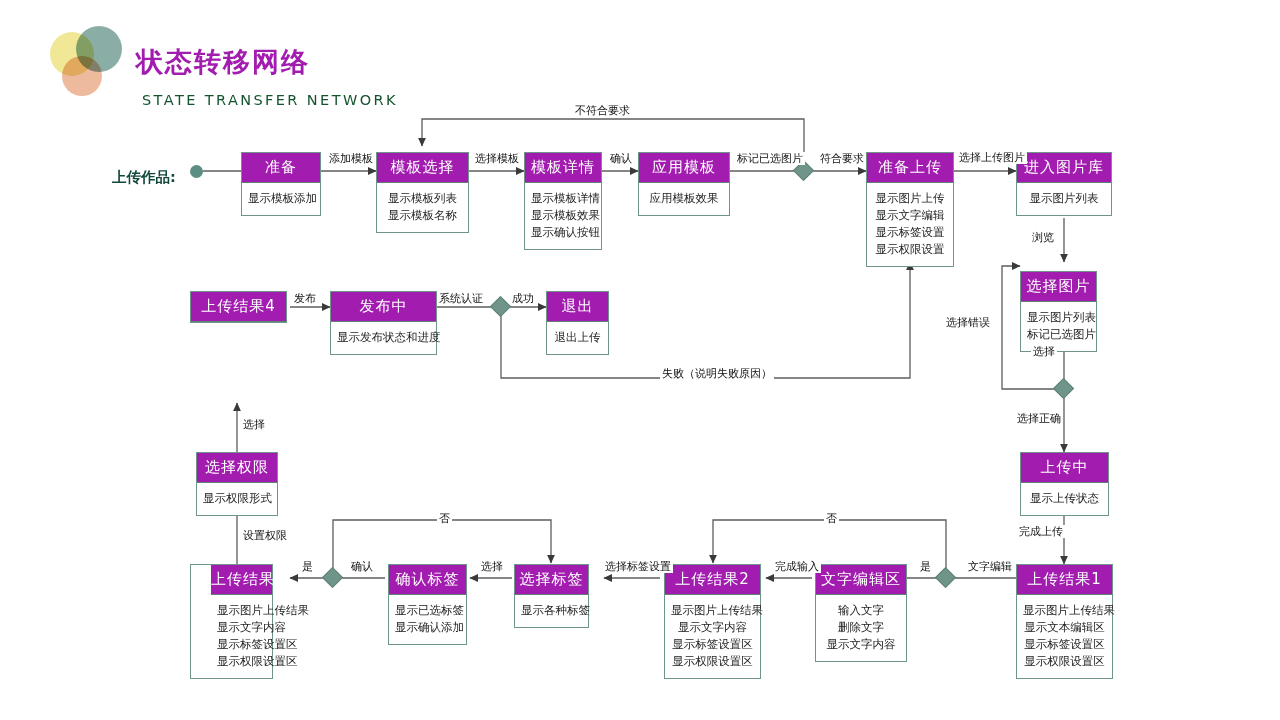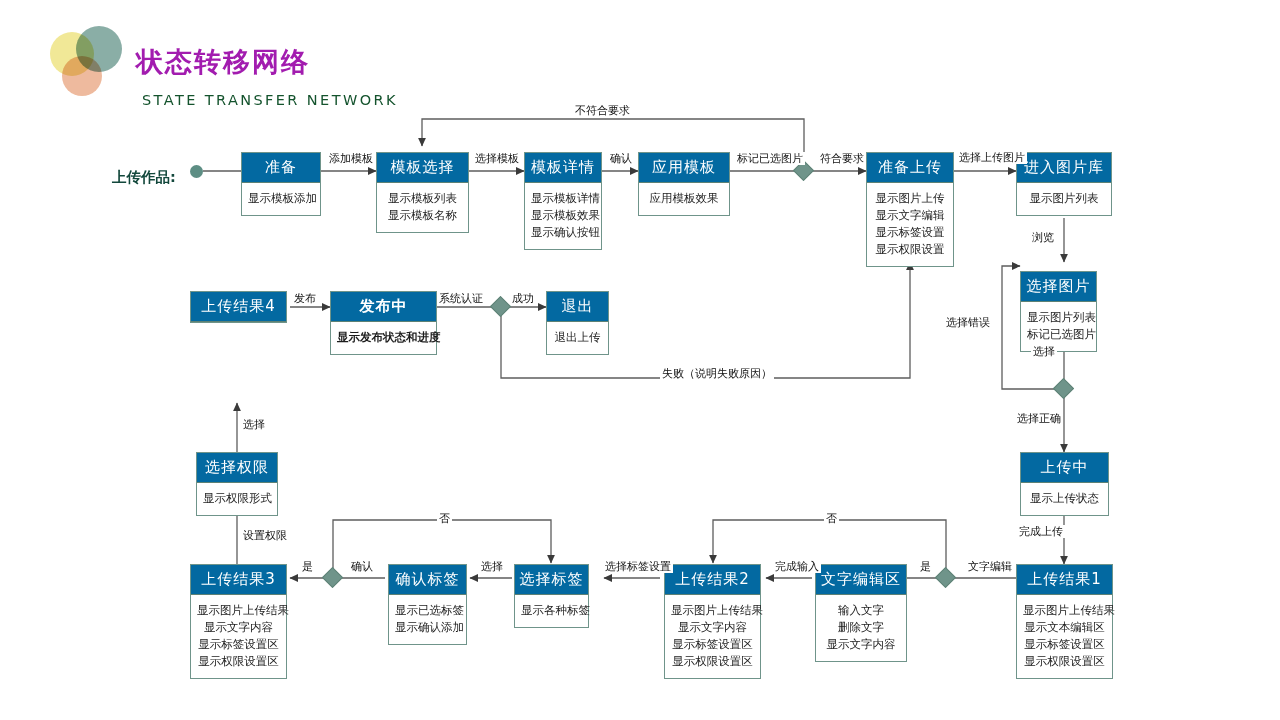--- a/index.html
+++ b/index.html
@@ -20,21 +20,21 @@
            color:#a21caf;font-weight:600;white-space:nowrap;}
   .logo-en{position:absolute;left:92px;top:70px;font-size:14.5px;letter-spacing:2.4px;
            color:#14532d;white-space:nowrap;}
   
   .start-label{position:absolute;left:112px;top:168px;font-size:14.5px;color:#13483c;
                font-weight:600;white-space:nowrap;}
   .start-dot{position:absolute;left:190px;top:165px;width:13px;height:13px;border-radius:50%;
              background:#5d8e84;}
   
   .node{position:absolute;border:1px solid #6f948a;background:#ffffff;box-sizing:border-box;}
-  .node .hdr{background:#0369a1;color:#ffffff;text-align:center;font-size:15px;
+  .node .hdr{background:#a21caf;color:#ffffff;text-align:center;font-size:15px;
              line-height:29px;height:29px;letter-spacing:1px;white-space:nowrap;
              border-bottom:1px solid #5d8175;}
   .node .body{padding:7px 6px 8px 6px;}
   .node .body div{font-size:11.5px;color:#1c1c1c;text-align:center;line-height:17px;
                   white-space:nowrap;}
   
   .diamond{position:absolute;width:15px;height:15px;background:#6f948a;
            transform:rotate(45deg);border:1px solid #5d8175;box-sizing:border-box;}
   
   .elabel{position:absolute;font-size:11px;color:#111;white-space:nowrap;
@@ -222,42 +222,42 @@
 </div>
 
 <div class="node" style="left:388px;top:564px;width:79px;">
   <div class="hdr">确认标签</div>
   <div class="body">
     <div>显示已选标签</div>
     <div>显示确认添加</div>
   </div>
 </div>
 
-<div class="node" style="left:190px;top:564px;width:97px;">
+<div class="node" style="left:190px;top:564px;width:83px;padding-left:20px;">
   <div class="hdr">上传结果3</div>
   <div class="body">
     <div>显示图片上传结果</div>
     <div>显示文字内容</div>
     <div>显示标签设置区</div>
     <div>显示权限设置区</div>
   </div>
 </div>
 
 <div class="node" style="left:196px;top:452px;width:82px;">
   <div class="hdr">选择权限</div>
   <div class="body">
     <div>显示权限形式</div>
   </div>
 </div>
 
 <div class="node" style="left:190px;top:291px;width:97px;">
   <div class="hdr">上传结果4</div>
 </div>
 
-<div class="node" style="left:330px;top:291px;width:107px;font-weight:bold;">
+<div class="node" style="left:330px;top:291px;width:107px;">
   <div class="hdr">发布中</div>
   <div class="body">
     <div>显示发布状态和进度</div>
   </div>
 </div>
 
 <div class="node" style="left:546px;top:291px;width:63px;">
   <div class="hdr">退出</div>
   <div class="body">
     <div>退出上传</div>

